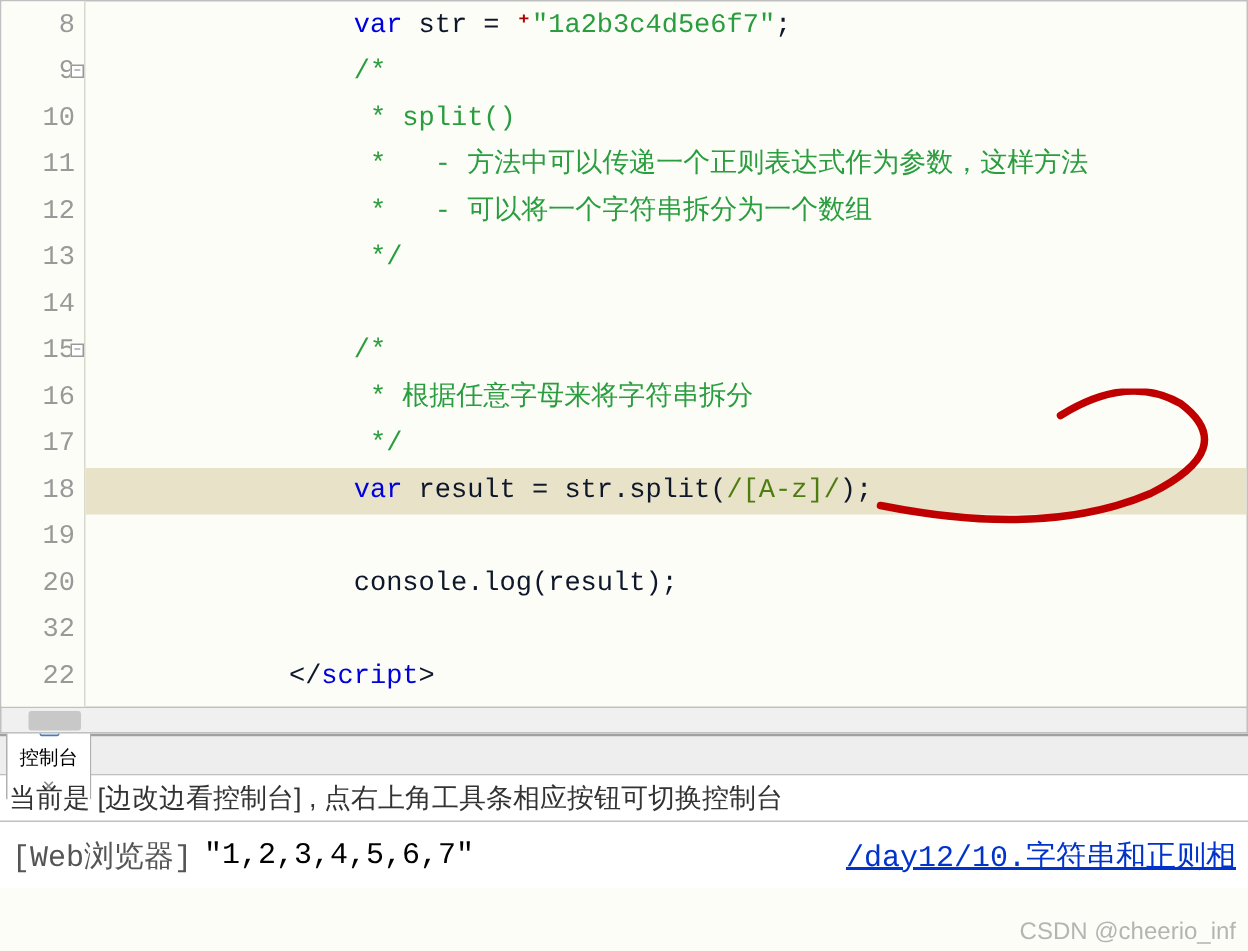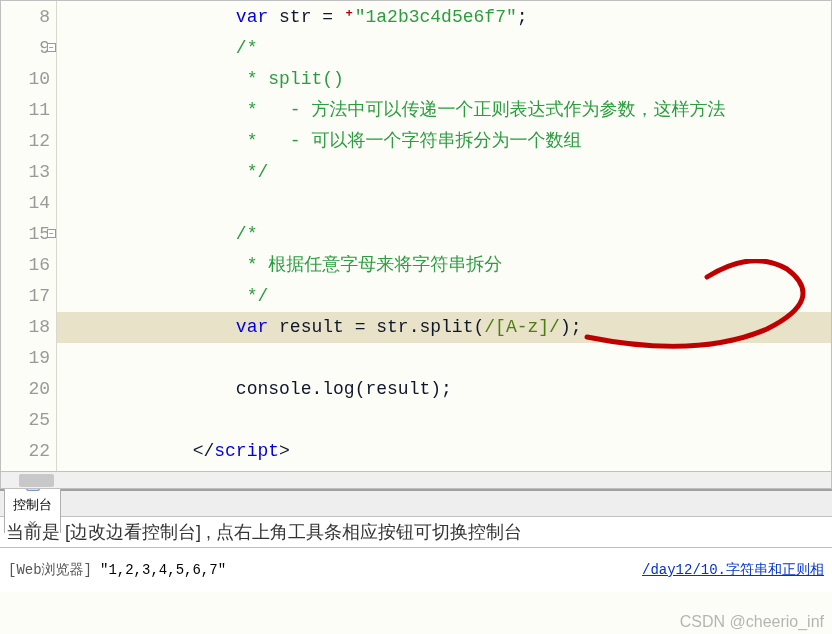--- a/index.html
+++ b/index.html
@@ -120,21 +120,21 @@
       font-size: 18px;
       font-family: "Microsoft YaHei", SimSun, sans-serif;
       padding: 3px 6px;
       background: #fff;
       border-bottom: 1px solid #c0c0c0;
       color: #333;
     }
     .console-output {
       background: #fff;
       padding: 8px 8px;
-      font-size: 14px;
+      font-size: 20px;
       font-family: Consolas, "Courier New", monospace;
       display: flex;
       align-items: center;
       gap: 8px;
       height: 44px;
     }
     .console-prefix { color: #555; }
     .console-value { color: #000; }
     .console-link {
       color: #0033cc;
@@ -173,21 +173,21 @@
     <div class="gutter-line">11</div>
     <div class="gutter-line">12</div>
     <div class="gutter-line">13</div>
     <div class="gutter-line">14</div>
     <div class="gutter-line"><span>15</span><span class="fold-marker">−</span></div>
     <div class="gutter-line">16</div>
     <div class="gutter-line">17</div>
     <div class="gutter-line">18</div>
     <div class="gutter-line">19</div>
     <div class="gutter-line">20</div>
-    <div class="gutter-line">25</div>
+    <div class="gutter-line">32</div>
     <div class="gutter-line">22</div>
   </div>
   <div class="code-area">
     <div class="code-line"><span class="plain">                </span><span class="kw">var</span><span class="plain"> str = </span><span class="caret-mark" style="position:static">⁺</span><span class="str-green">"1a2b3c4d5e6f7"</span><span class="plain">;</span></div>
     <div class="code-line"><span class="plain">                </span><span class="comment">/*</span></div>
     <div class="code-line"><span class="plain">                </span><span class="comment"> * split()</span></div>
     <div class="code-line"><span class="plain">                </span><span class="comment"> *   - 方法中可以传递一个正则表达式作为参数，这样方法</span></div>
     <div class="code-line"><span class="plain">                </span><span class="comment"> *   - 可以将一个字符串拆分为一个数组</span></div>
     <div class="code-line"><span class="plain">                </span><span class="comment"> */</span></div>
     <div class="code-line"></div>

